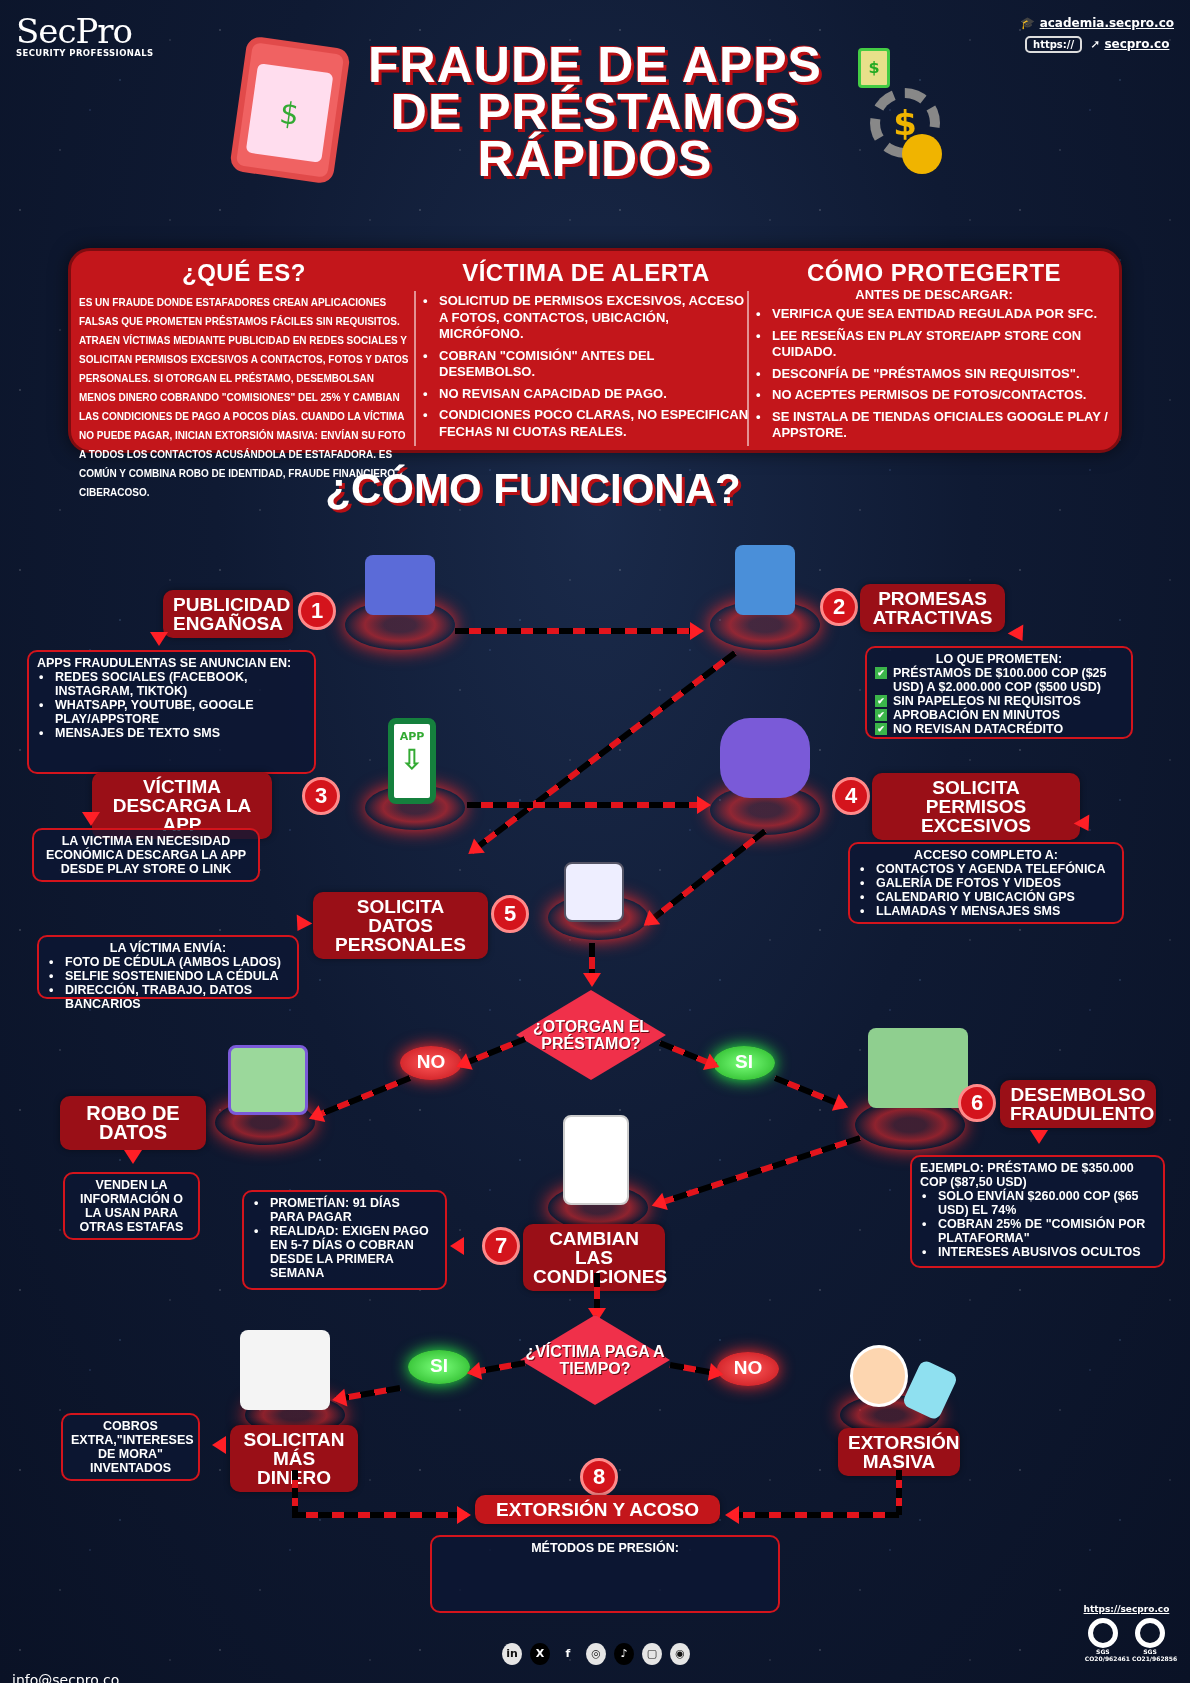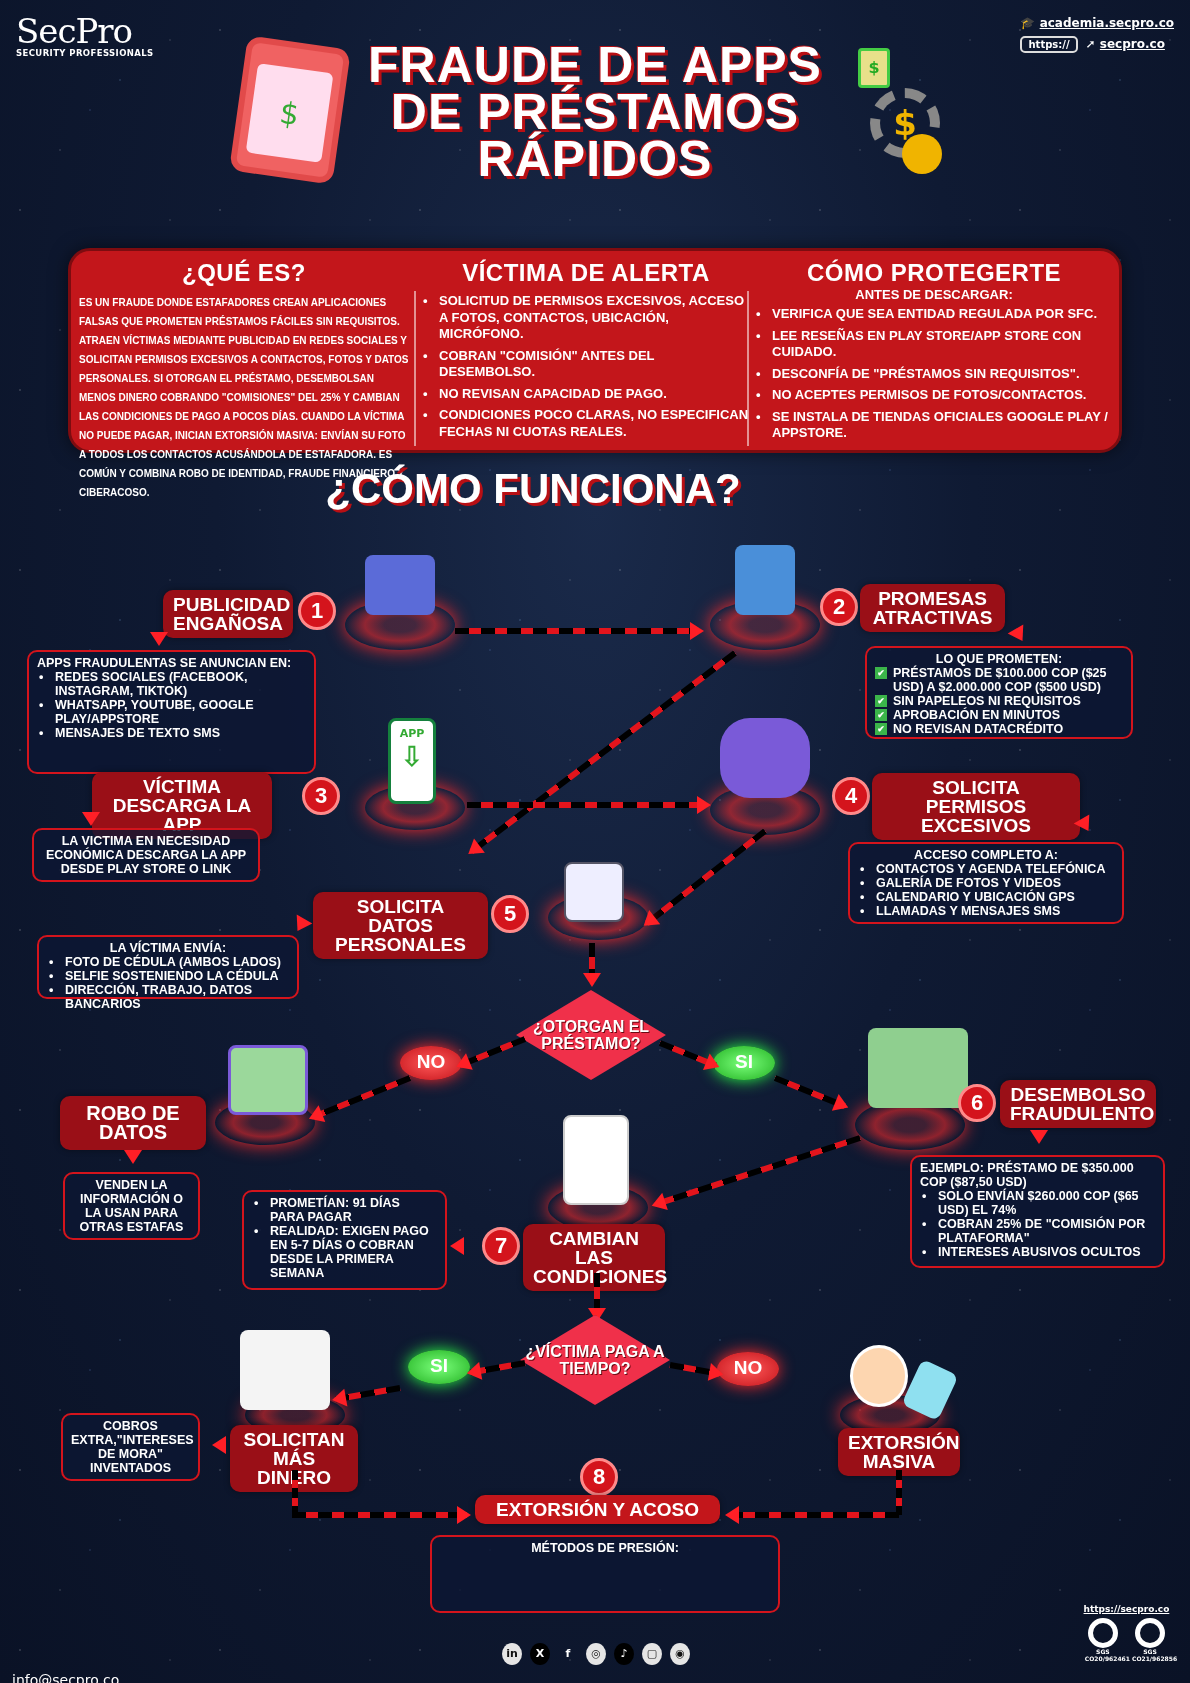--- a/index.html
+++ b/index.html
@@ -9,21 +9,21 @@
 radial-gradient(1px 1px at 20px 30px,#fff8,transparent),
 radial-gradient(1px 1px at 120px 80px,#9cf8,transparent),
 radial-gradient(1px 1px at 60px 150px,#fff6,transparent),
 radial-gradient(1px 1px at 170px 40px,#fff5,transparent),
 radial-gradient(1px 1px at 90px 110px,#8af7,transparent);
 background-size:200px 180px;opacity:.9}
 .abs{position:absolute}
 .logo{left:16px;top:14px}
 .logo .big{font-family:"DejaVu Serif",serif;font-size:34px;line-height:34px;letter-spacing:-1px}
 .logo .small{font-size:8.5px;font-weight:bold;letter-spacing:.4px}
-.toplinks{right:16px;top:16px;text-align:left;font-size:12px;font-weight:bold}
+.toplinks{right:16px;top:16px;text-align:center;font-size:12px;font-weight:bold}
 .toplinks a{color:#fff;text-decoration:underline}
 .https{display:inline-block;border:2px solid #ddd;border-radius:5px;padding:1px 6px;font-size:10px;margin-right:8px}
 .title{left:0;width:1190px;top:42px;text-align:center;font-family:"Liberation Sans",sans-serif;font-weight:900;font-size:50px;line-height:47px;letter-spacing:1px;
 text-shadow:3px 3px 0 #b80f14,-1px -1px 0 #b80f14}
 .ill{position:absolute;border-radius:14px}
 .info{left:68px;top:248px;width:1054px;height:205px;background:#c3161b;border-radius:22px;border:3px solid #7d0c10;box-shadow:0 0 18px #0008}
 .col{position:absolute;top:8px;font-weight:bold;font-family:"Liberation Sans",sans-serif}
 .col h2{text-align:center;font-size:24px;font-weight:900;letter-spacing:.5px;margin-bottom:6px}
 .col p{font-size:10px;line-height:19px;text-transform:uppercase}
 .col ul{list-style:none;font-size:13px;line-height:16.5px}
@@ -141,21 +141,21 @@
   <ul>
     <li class="chk">Préstamos de $100.000 COP ($25 USD) a $2.000.000 COP ($500 USD)</li>
     <li class="chk">Sin papeleos ni requisitos</li>
     <li class="chk">Aprobación en minutos</li>
     <li class="chk">No revisan datacrédito</li>
   </ul>
 </div>
 <div class="arrow" style="left:735px;top:650px;width:330px;transform:rotate(143deg)"></div>
 
 <div class="plat" style="left:365px;top:785px;width:100px;height:45px"></div>
-<div class="icon" style="left:388px;top:718px;width:48px;height:86px;background:#fff;border:3px solid #15803d;color:#3a3;font-size:11px;font-weight:bold;text-align:center;padding-top:6px"><span>APP</span><div style="font-size:28px">⇩</div></div>
+<div class="icon" style="left:388px;top:718px;width:48px;height:86px;background:#fff;border:6px solid #15803d;color:#3a3;font-size:11px;font-weight:bold;text-align:center;padding-top:6px"><span>APP</span><div style="font-size:28px">⇩</div></div>
 <div class="label" style="left:92px;top:772px;width:180px">VÍCTIMA DESCARGA LA APP</div>
 <div class="num" style="left:302px;top:777px">3</div>
 <div class="tri" style="left:82px;top:812px"></div>
 <div class="box center" style="left:32px;top:828px;width:228px;height:54px">La victima en necesidad económica descarga la app desde Play Store o link</div>
 <div class="arrow" style="left:467px;top:802px;width:240px"></div>
 
 <div class="plat" style="left:710px;top:785px;width:110px;height:50px"></div>
 <div class="icon" style="left:720px;top:718px;width:90px;height:80px;background:#7a5ad8;border-radius:30px"></div>
 <div class="num" style="left:832px;top:777px">4</div>
 <div class="label" style="left:872px;top:773px;width:208px">SOLICITA PERMISOS EXCESIVOS</div>

